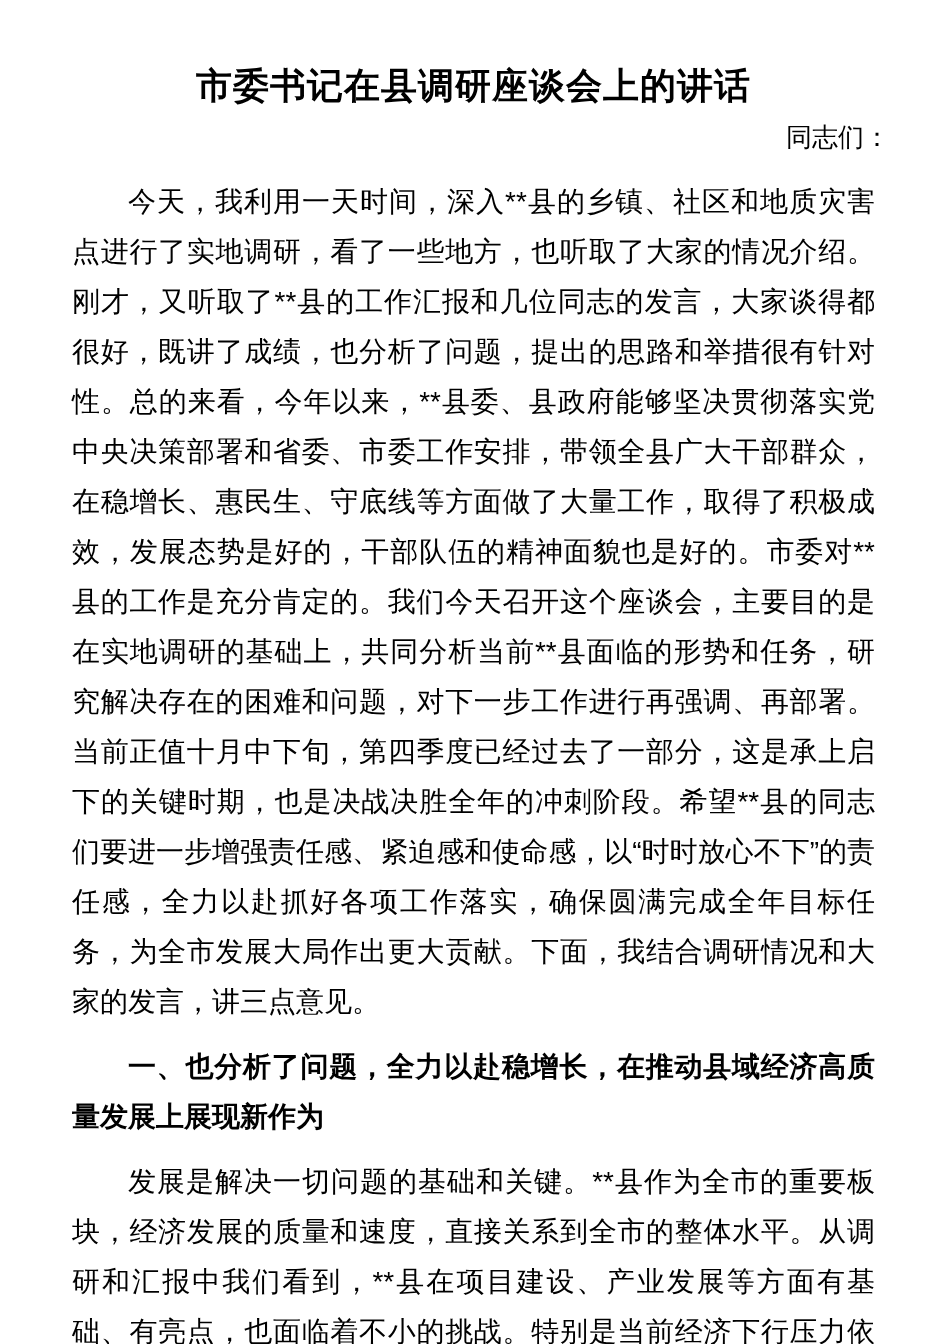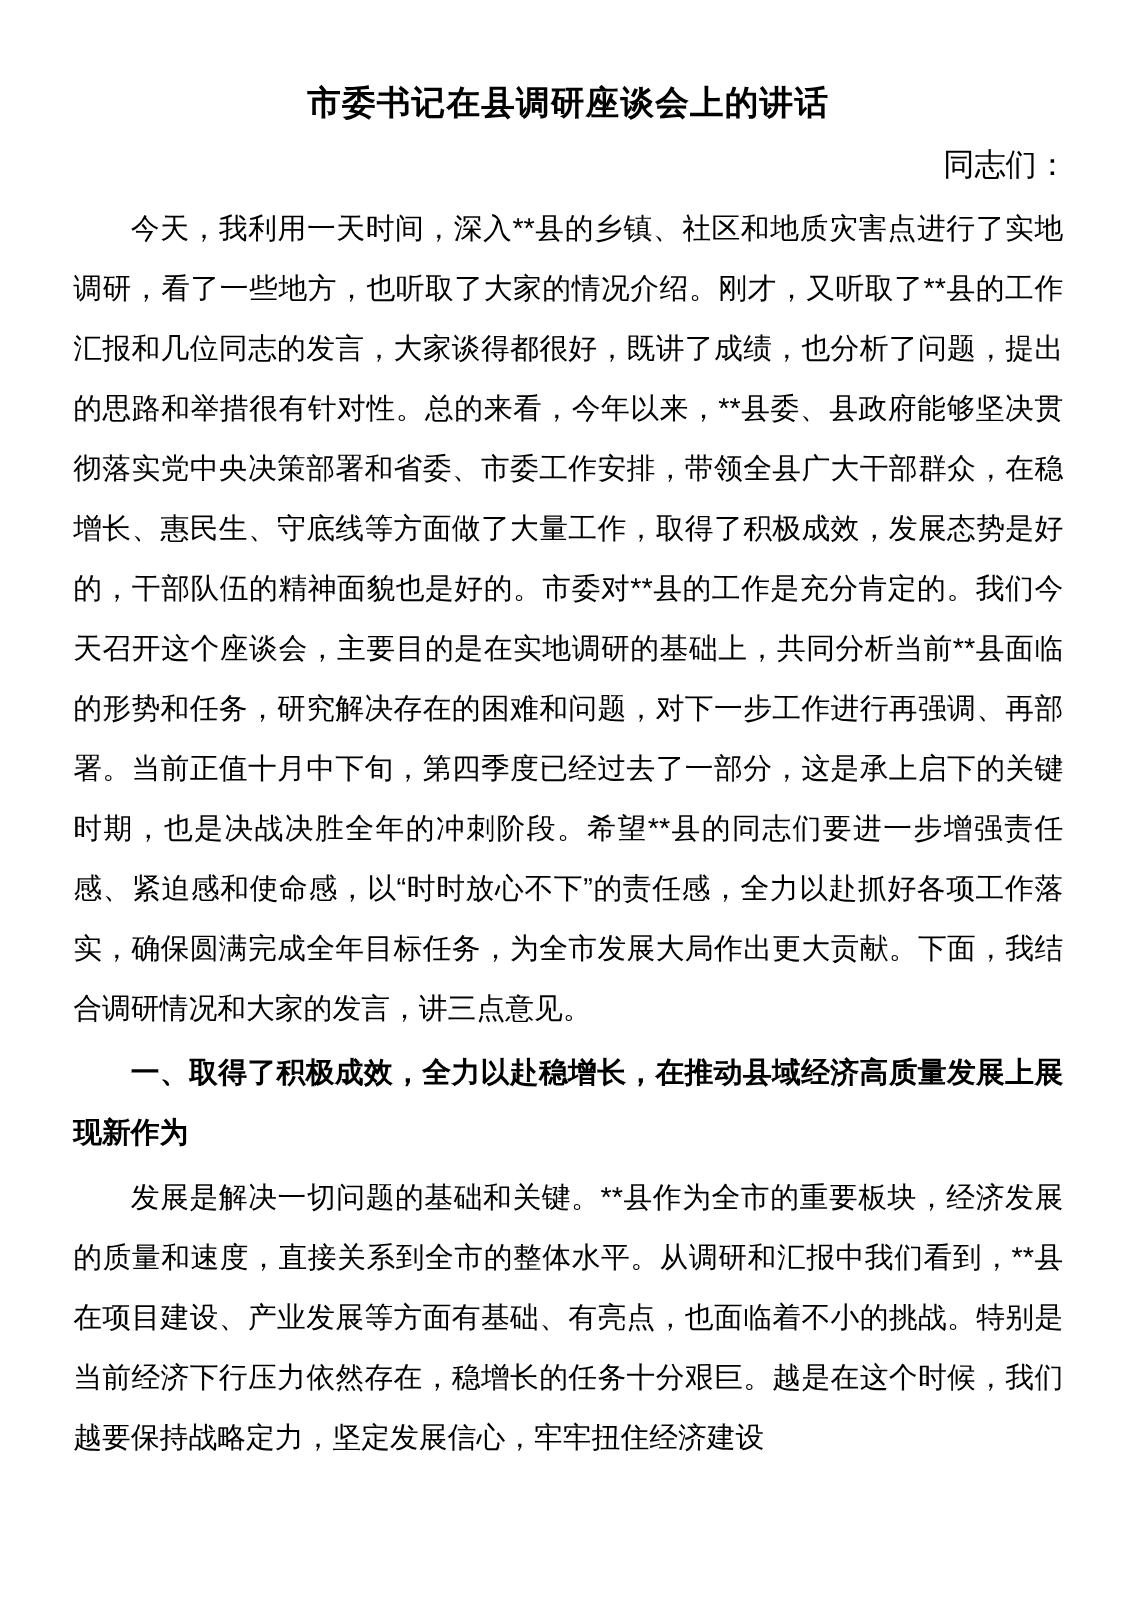--- a/index.html
+++ b/index.html
@@ -16,50 +16,50 @@
     }
     .page {
       box-sizing: border-box;
       width: 950px;
       height: 1344px;
       padding: 60px 60px 0 57px;
       background: #ffffff;
     }
     .doc-title {
       margin: 0;
-      font-size: 28px;
+      font-size: 36px;
       line-height: 52px;
       font-weight: 700;
       text-align: center;
       letter-spacing: 1px;
       white-space: nowrap;
     }
     .salutation {
       margin: 0;
       font-size: 26px;
       line-height: 50px;
       text-align: right;
     }
     .para {
-      margin: 4px;
-      font-size: 24px;
+      margin: 15px;
+      font-size: 28px;
       line-height: 50px;
       text-align: justify;
       text-indent: 2em;
       overflow-wrap: break-word;
       word-break: normal;
     }
     .para.heading {
       font-weight: 700;
     }
   </style>
 </head>
 <body>
 
 <div class="page">
   <h1 class="doc-title">市委书记在县调研座谈会上的讲话</h1>
   <p class="salutation">同志们：</p>
   <div id="paragraphs">
       <p class="para body">今天，我利用一天时间，深入**县的乡镇、社区和地质灾害点进行了实地调研，看了一些地方，也听取了大家的情况介绍。刚才，又听取了**县的工作汇报和几位同志的发言，大家谈得都很好，既讲了成绩，也分析了问题，提出的思路和举措很有针对性。总的来看，今年以来，**县委、县政府能够坚决贯彻落实党中央决策部署和省委、市委工作安排，带领全县广大干部群众，在稳增长、惠民生、守底线等方面做了大量工作，取得了积极成效，发展态势是好的，干部队伍的精神面貌也是好的。市委对**县的工作是充分肯定的。我们今天召开这个座谈会，主要目的是在实地调研的基础上，共同分析当前**县面临的形势和任务，研究解决存在的困难和问题，对下一步工作进行再强调、再部署。当前正值十月中下旬，第四季度已经过去了一部分，这是承上启下的关键时期，也是决战决胜全年的冲刺阶段。希望**县的同志们要进一步增强责任感、紧迫感和使命感，以“时时放心不下”的责任感，全力以赴抓好各项工作落实，确保圆满完成全年目标任务，为全市发展大局作出更大贡献。下面，我结合调研情况和大家的发言，讲三点意见。</p>
-      <p class="para heading">一、取得了积极成效，全力以赴稳增长，在推动县域经济高质量发展上展现新作为</p>
+      <p class="para heading">一、也分析了问题，全力以赴稳增长，在推动县域经济高质量发展上展现新作为</p>
       <p class="para body">发展是解决一切问题的基础和关键。**县作为全市的重要板块，经济发展的质量和速度，直接关系到全市的整体水平。从调研和汇报中我们看到，**县在项目建设、产业发展等方面有基础、有亮点，也面临着不小的挑战。特别是当前经济下行压力依然存在，稳增长的任务十分艰巨。越是在这个时候，我们越要保持战略定力，坚定发展信心，牢牢扭住经济建设</p>
     </div>
 </div>
 
 </body></html>

